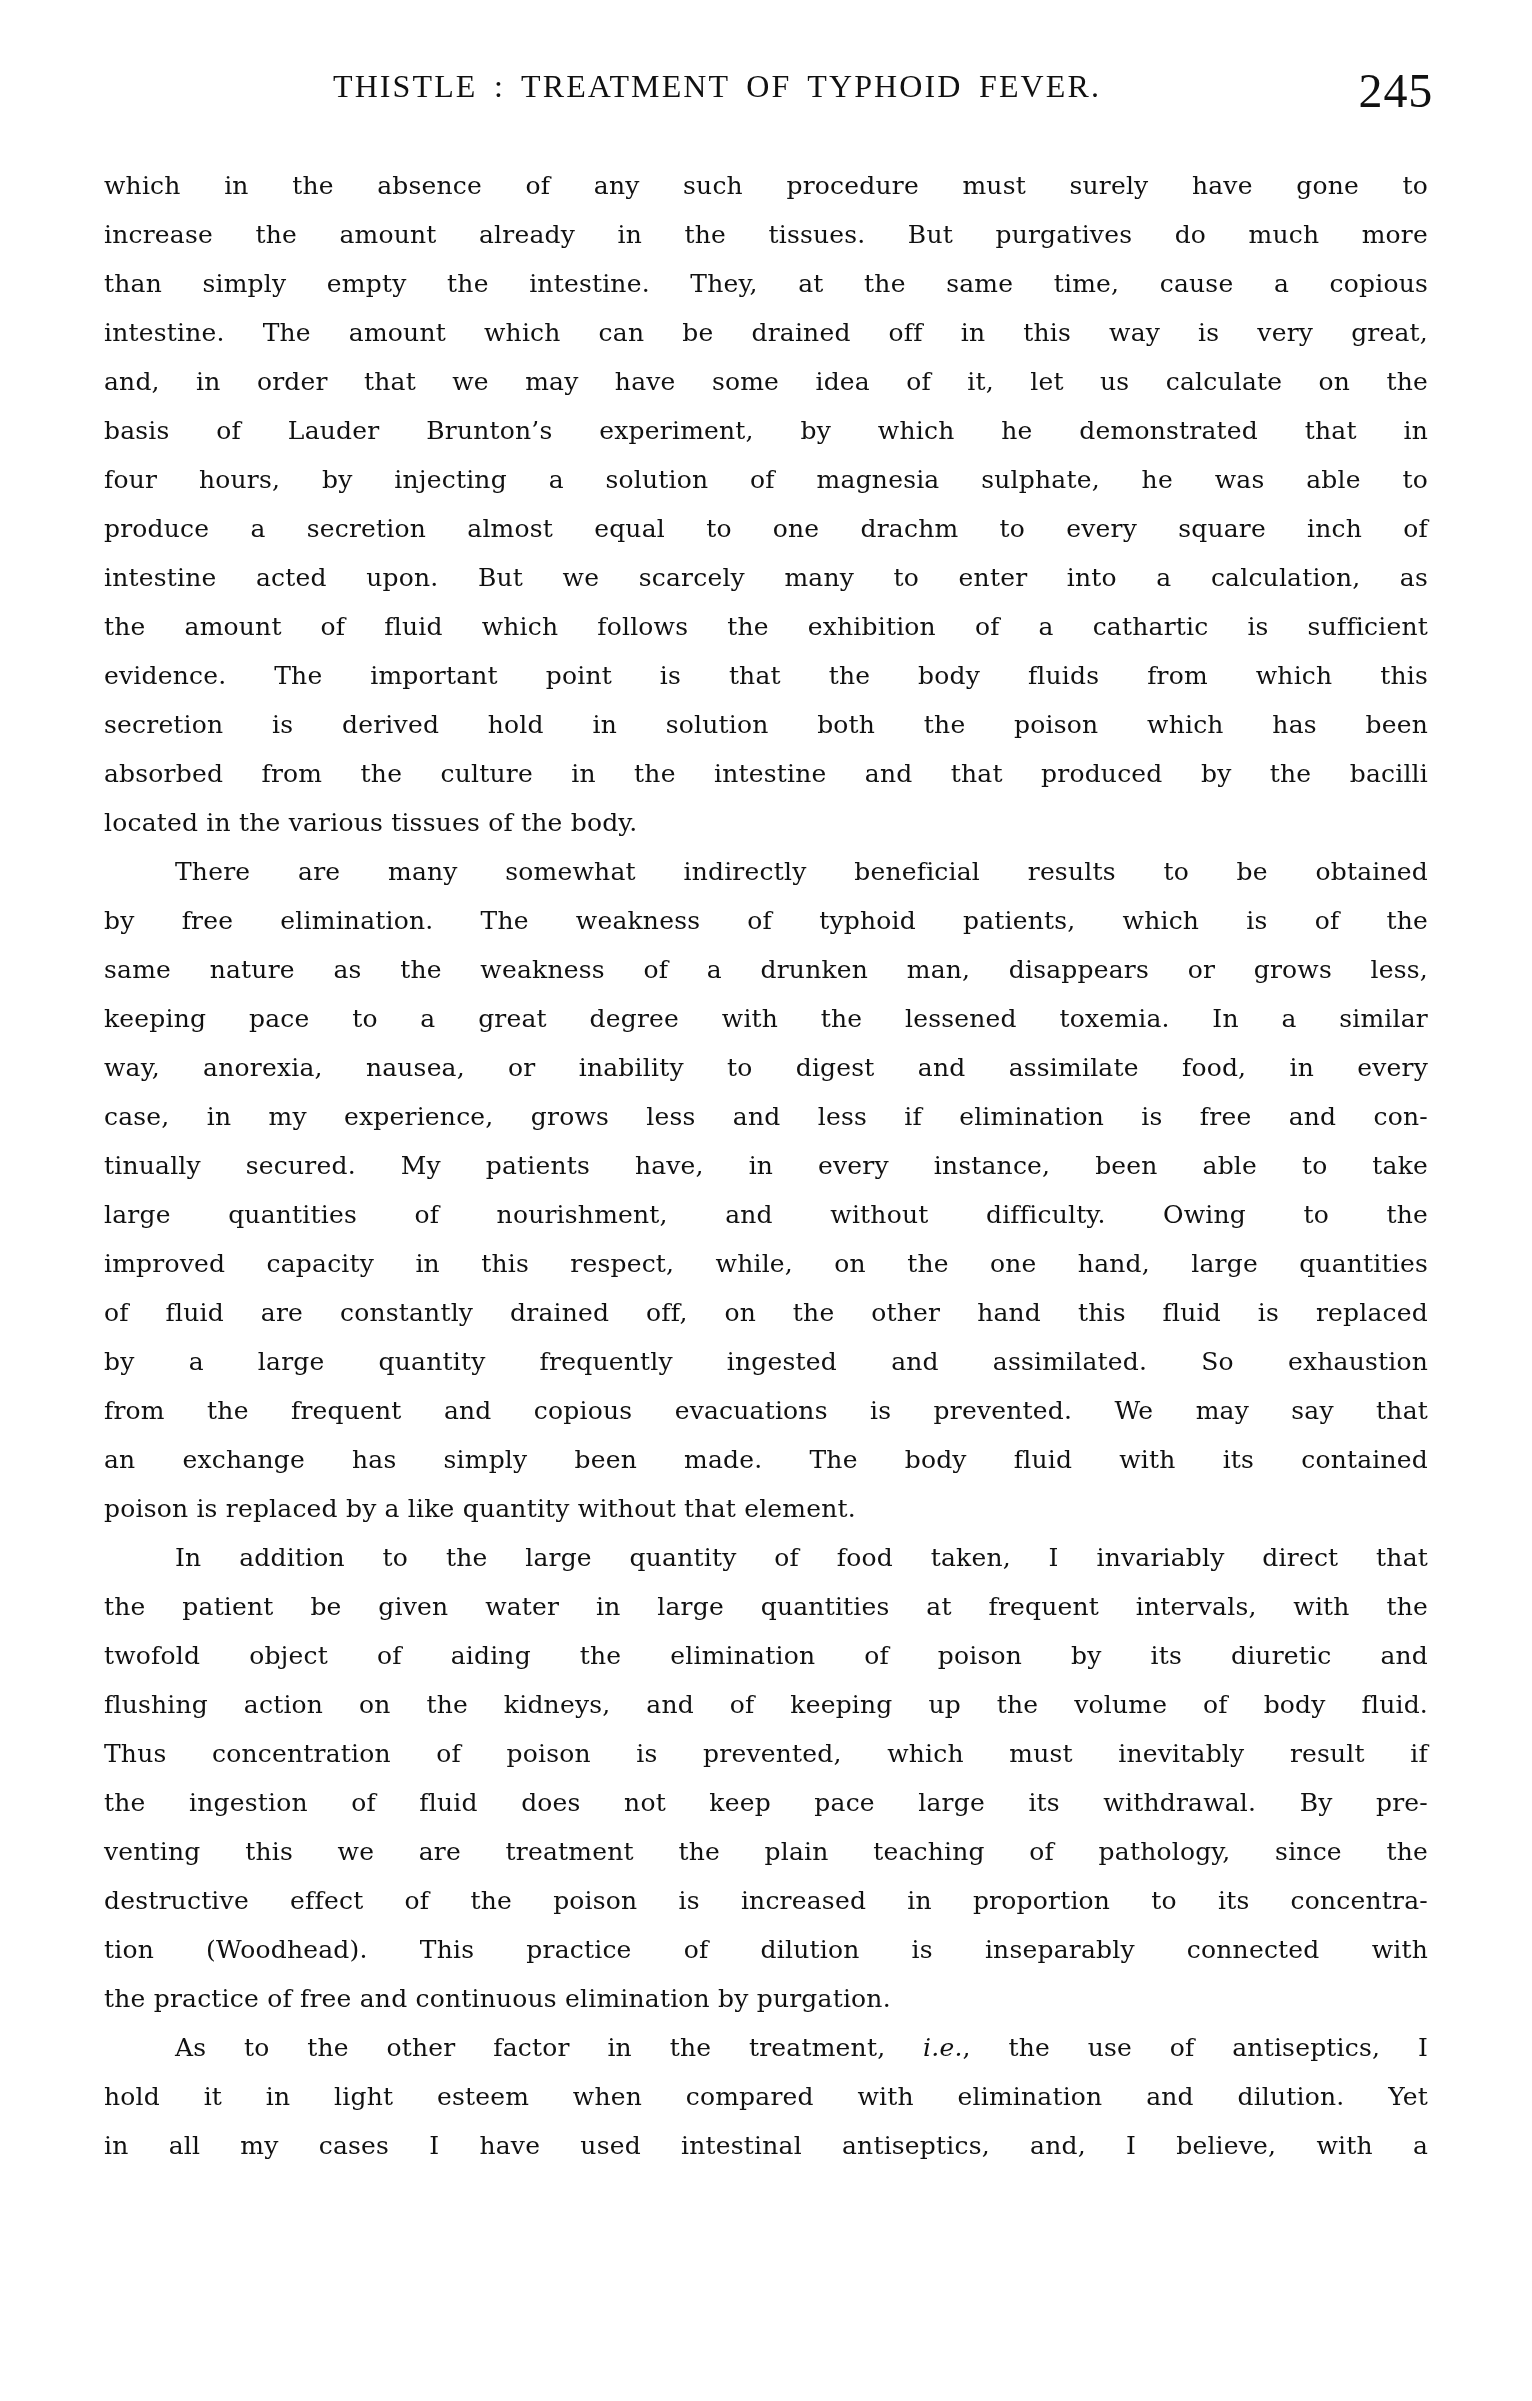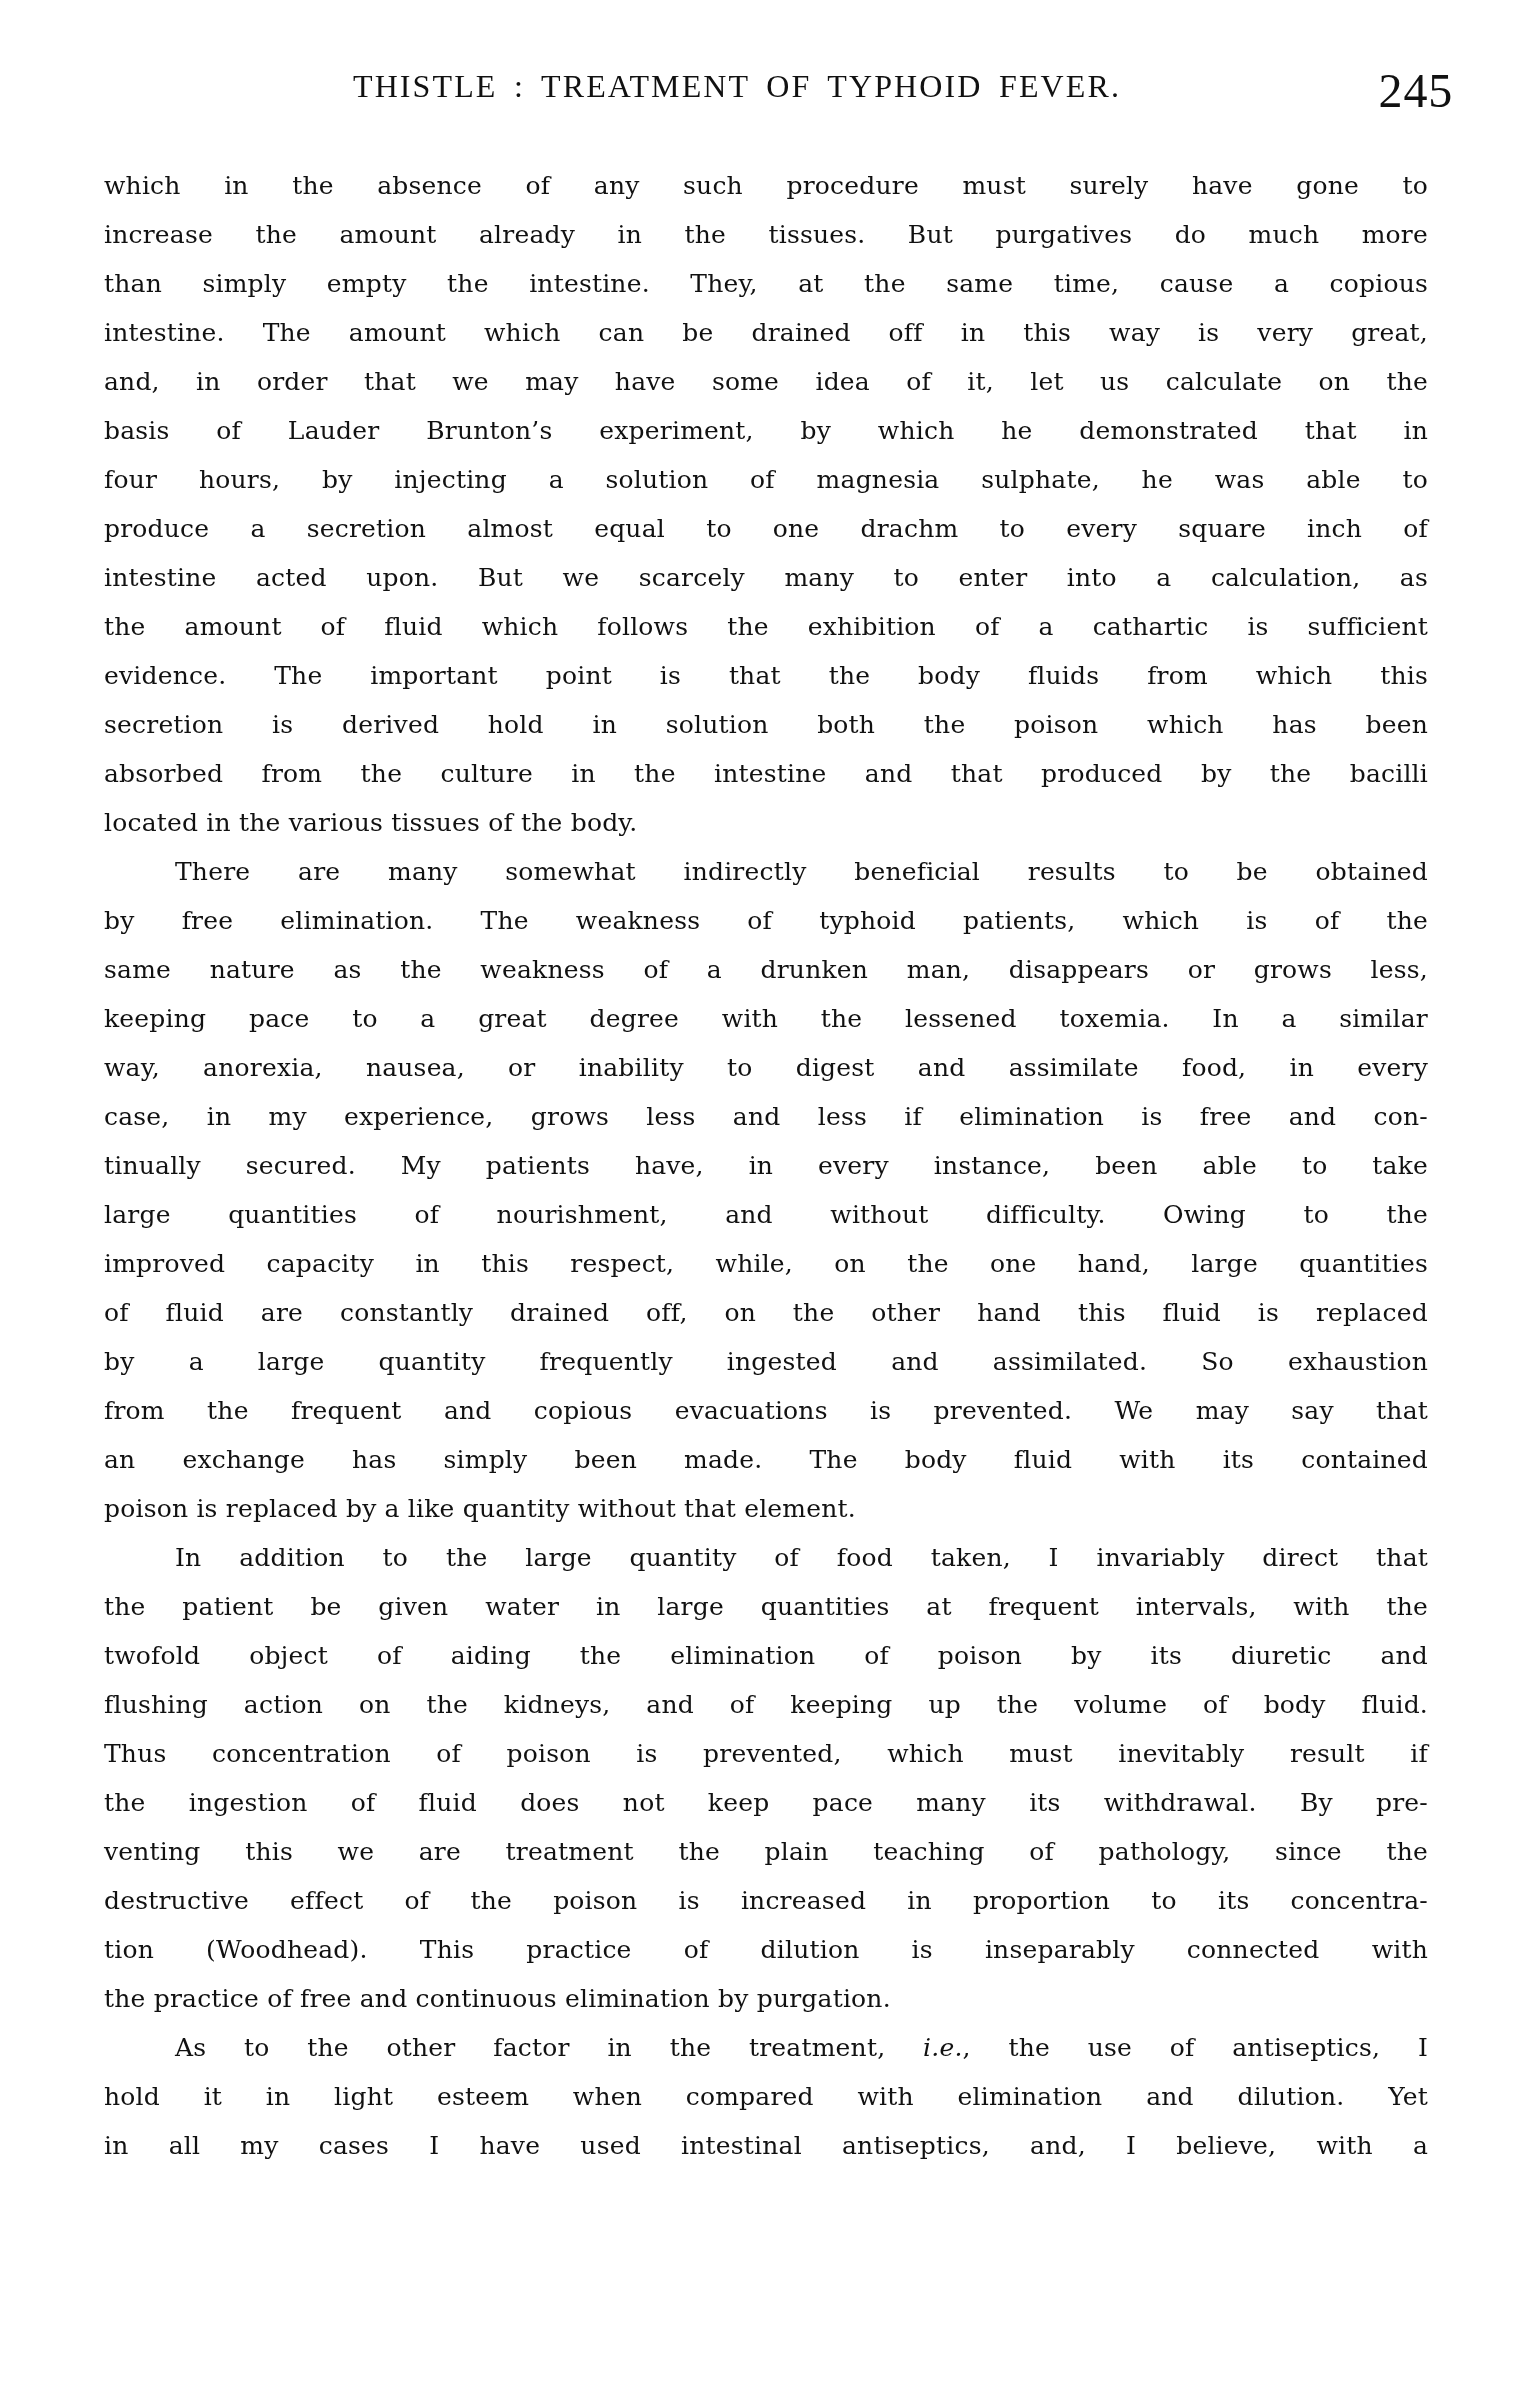--- a/index.html
+++ b/index.html
@@ -22,21 +22,20 @@
     width: 1532px;
     height: 2401px;
   }
   .running-head {
     position: absolute;
     top: 68px;
     left: 333px;
     width: 1100px;
     height: 49px;
     font-family: "Liberation Serif", "DejaVu Serif", serif;
-    margin-left: 20px;
   }
   .running-title {
     position: absolute;
     left: 0;
     top: 0;
     font-size: 32px;
     letter-spacing: 2.1px;
     word-spacing: 6.5px;
     white-space: nowrap;
   }
@@ -114,21 +113,21 @@
         <span class="line">from the frequent and copious evacuations is prevented. We may say that</span>
         <span class="line">an exchange has simply been made. The body fluid with its contained</span>
         <span class="line last">poison is replaced by a like quantity without that element.</span>
       </div>
       <div>
         <span class="line indent">In addition to the large quantity of food taken, I invariably direct that</span>
         <span class="line">the patient be given water in large quantities at frequent intervals, with the</span>
         <span class="line">twofold object of aiding the elimination of poison by its diuretic and</span>
         <span class="line">flushing action on the kidneys, and of keeping up the volume of body fluid.</span>
         <span class="line">Thus concentration of poison is prevented, which must inevitably result if</span>
-        <span class="line">the ingestion of fluid does not keep pace many its withdrawal. By pre-</span>
+        <span class="line">the ingestion of fluid does not keep pace large its withdrawal. By pre-</span>
         <span class="line">venting this we are treatment the plain teaching of pathology, since the</span>
         <span class="line">destructive effect of the poison is increased in proportion to its concentra-</span>
         <span class="line">tion (Woodhead). This practice of dilution is inseparably connected with</span>
         <span class="line last">the practice of free and continuous elimination by purgation.</span>
       </div>
       <div>
         <span class="line indent"><span>As to the other factor in the treatment, </span><span class="it">i.e.</span><span>, the use of antiseptics, I</span></span>
         <span class="line">hold it in light esteem when compared with elimination and dilution. Yet</span>
         <span class="line">in all my cases I have used intestinal antiseptics, and, I believe, with a</span>
       </div>

